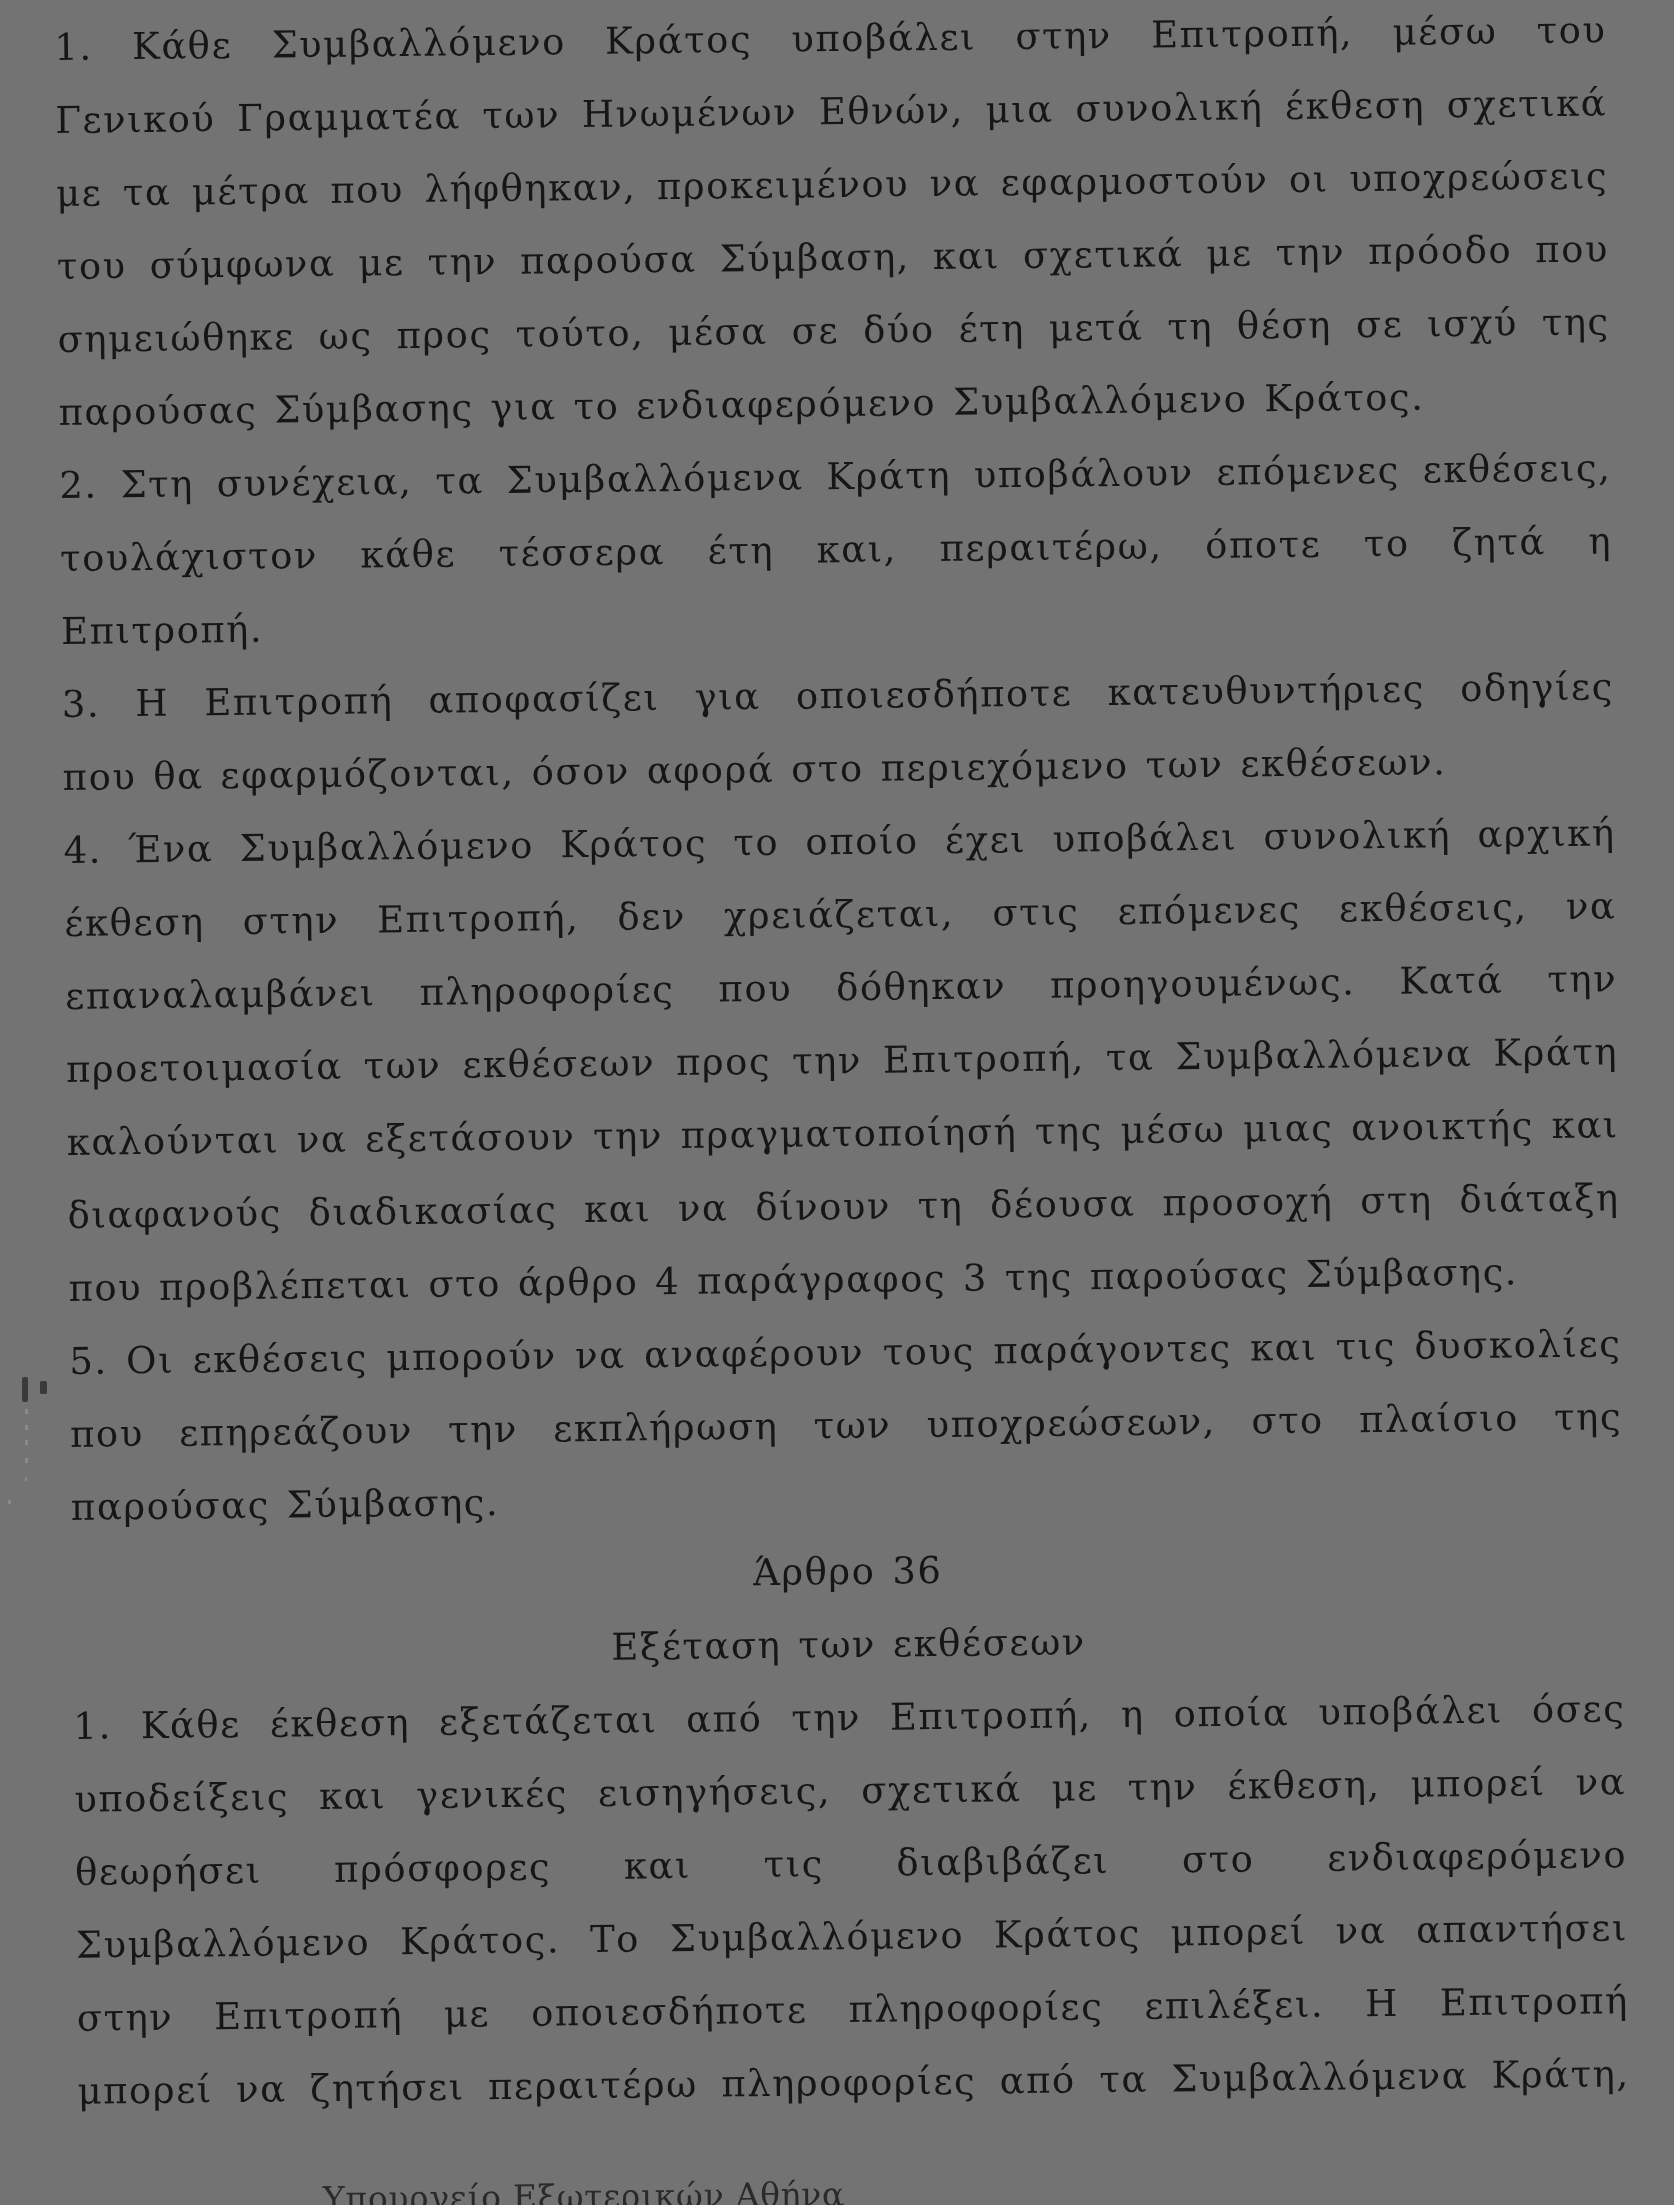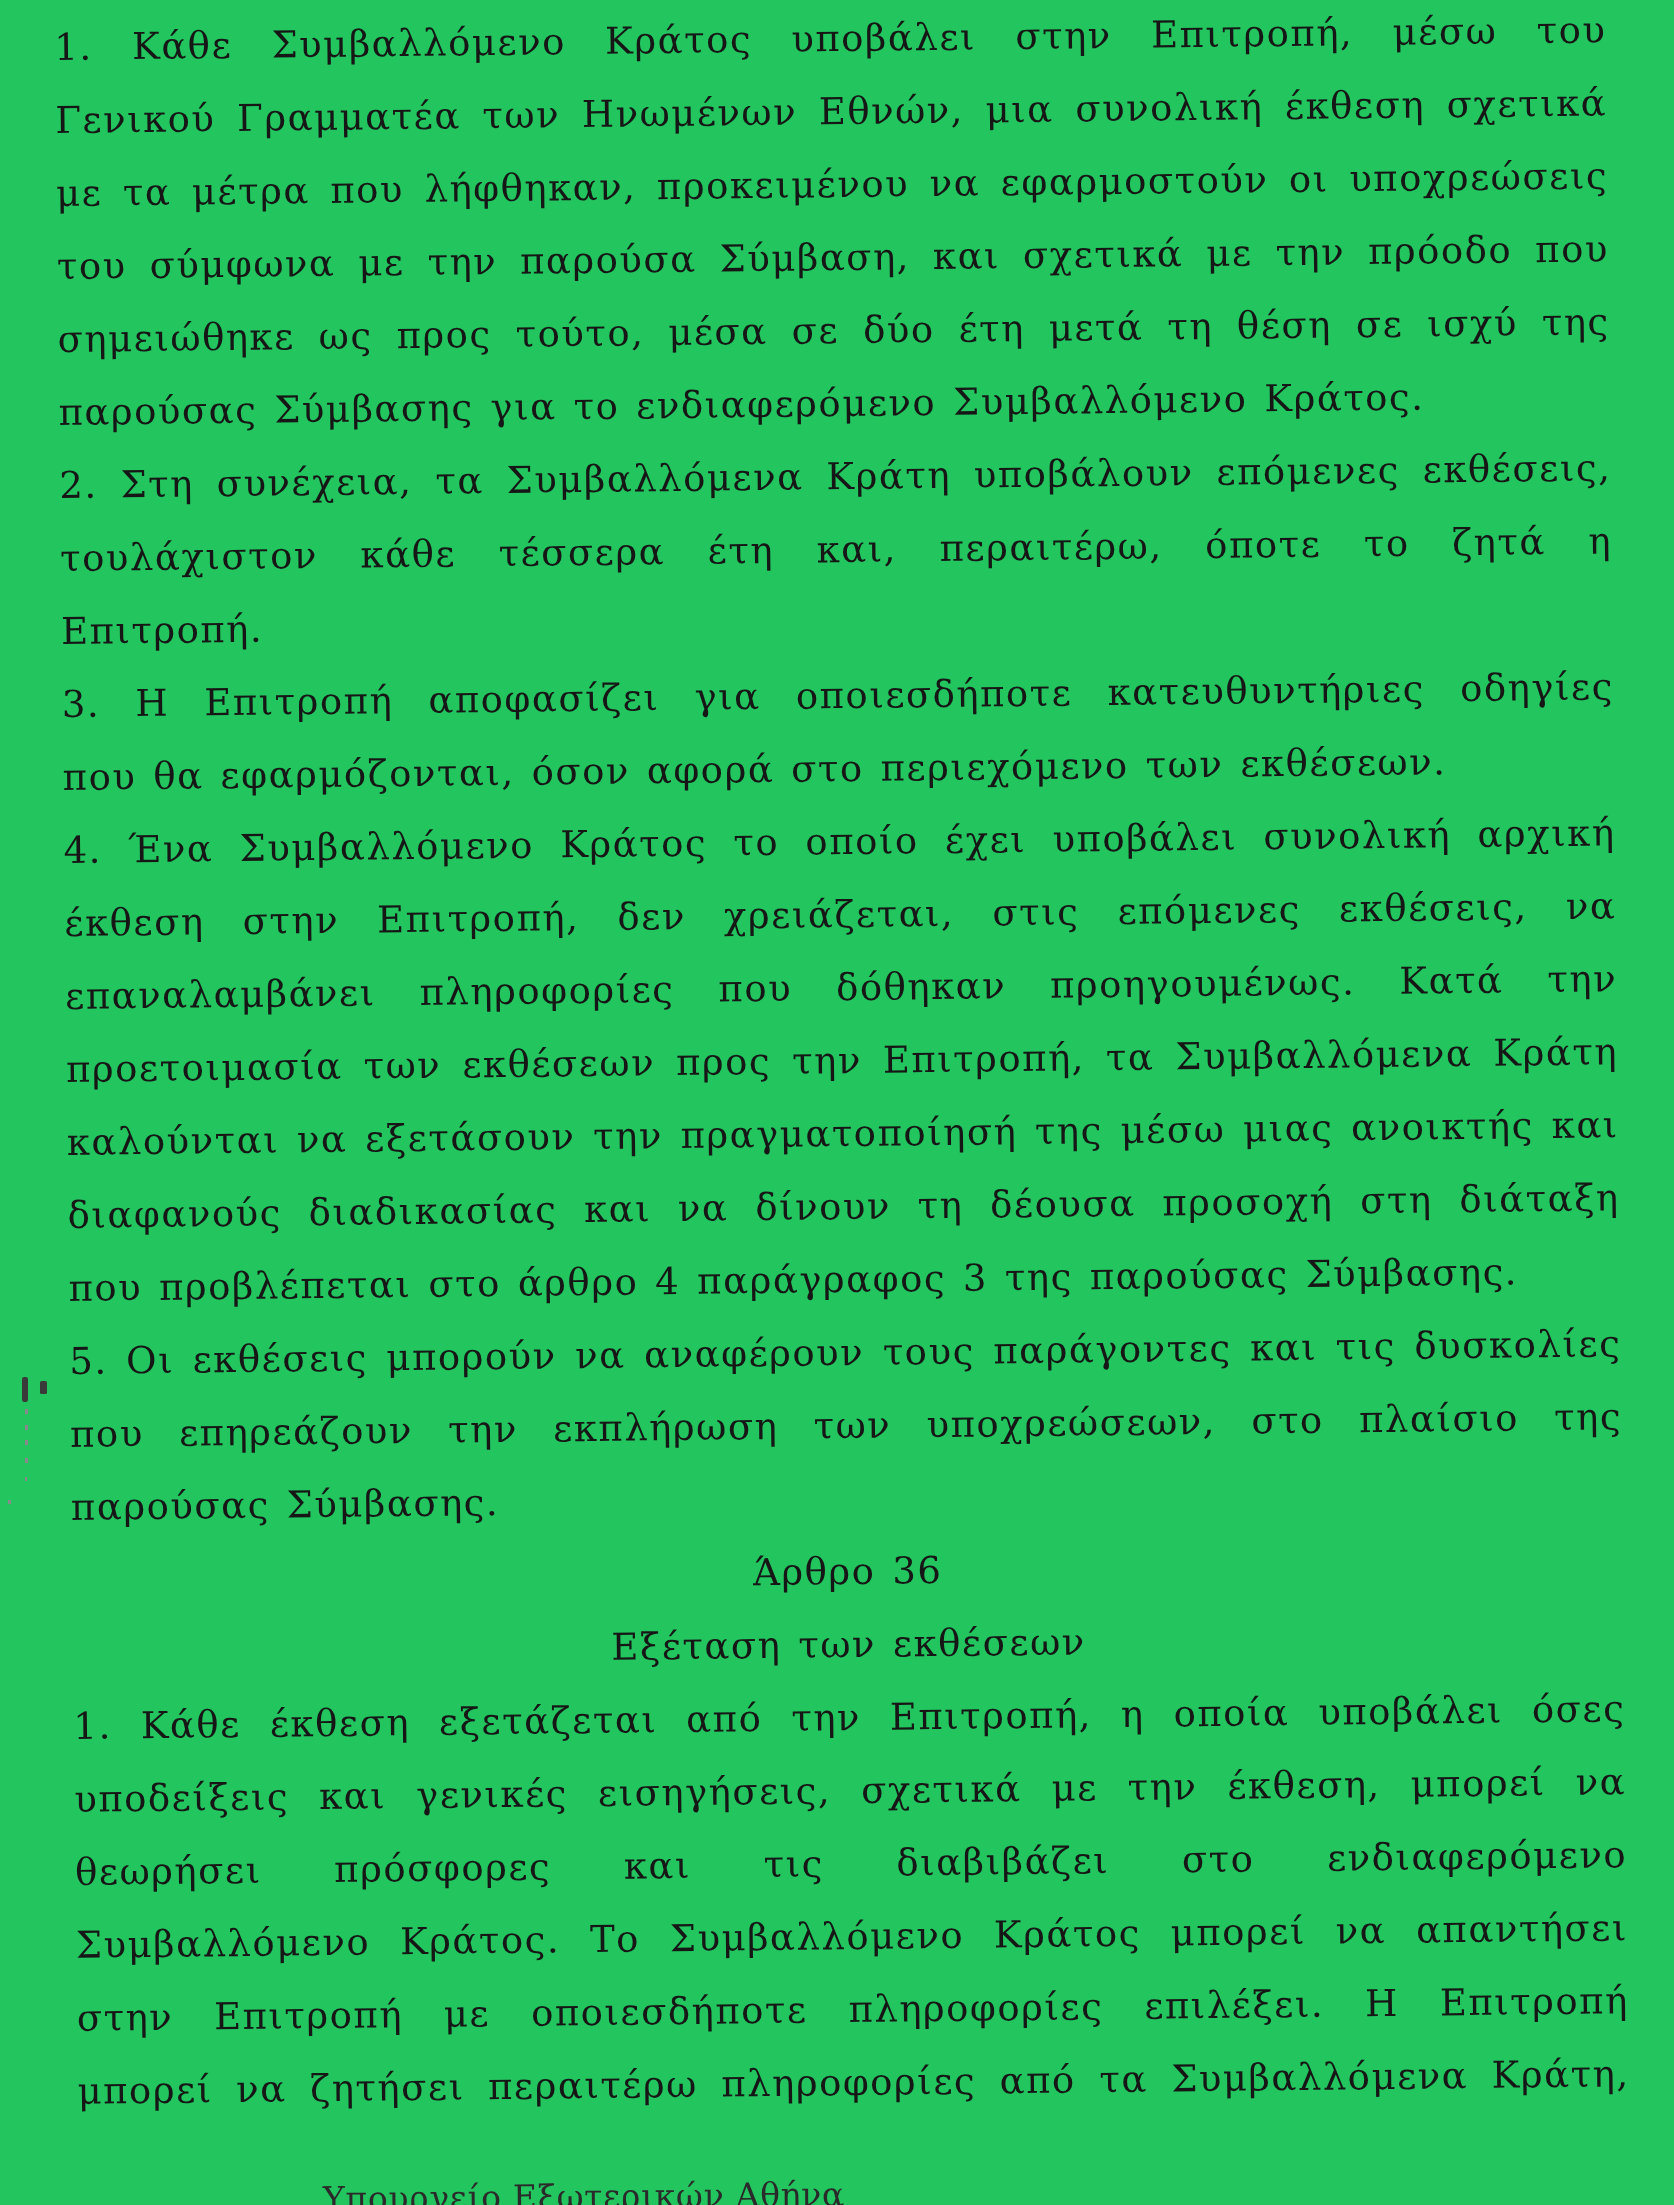--- a/index.html
+++ b/index.html
@@ -8,21 +8,21 @@
     height: 2205px;
     background: #ffffff;
     overflow: hidden;
     position: relative;
     font-family: "DejaVu Serif", "Liberation Serif", serif;
     color: #161616;
   }
   .page {
     position: absolute;
     inset: 0;
-    background: #22c55e;
+    background: #737373;
   }
   .content {
     position: absolute;
     left: 54px;
     top: 10.5px;
     width: 1552px;
     transform: rotate(-0.65deg);
     transform-origin: 0 0;
   }
   .line {

